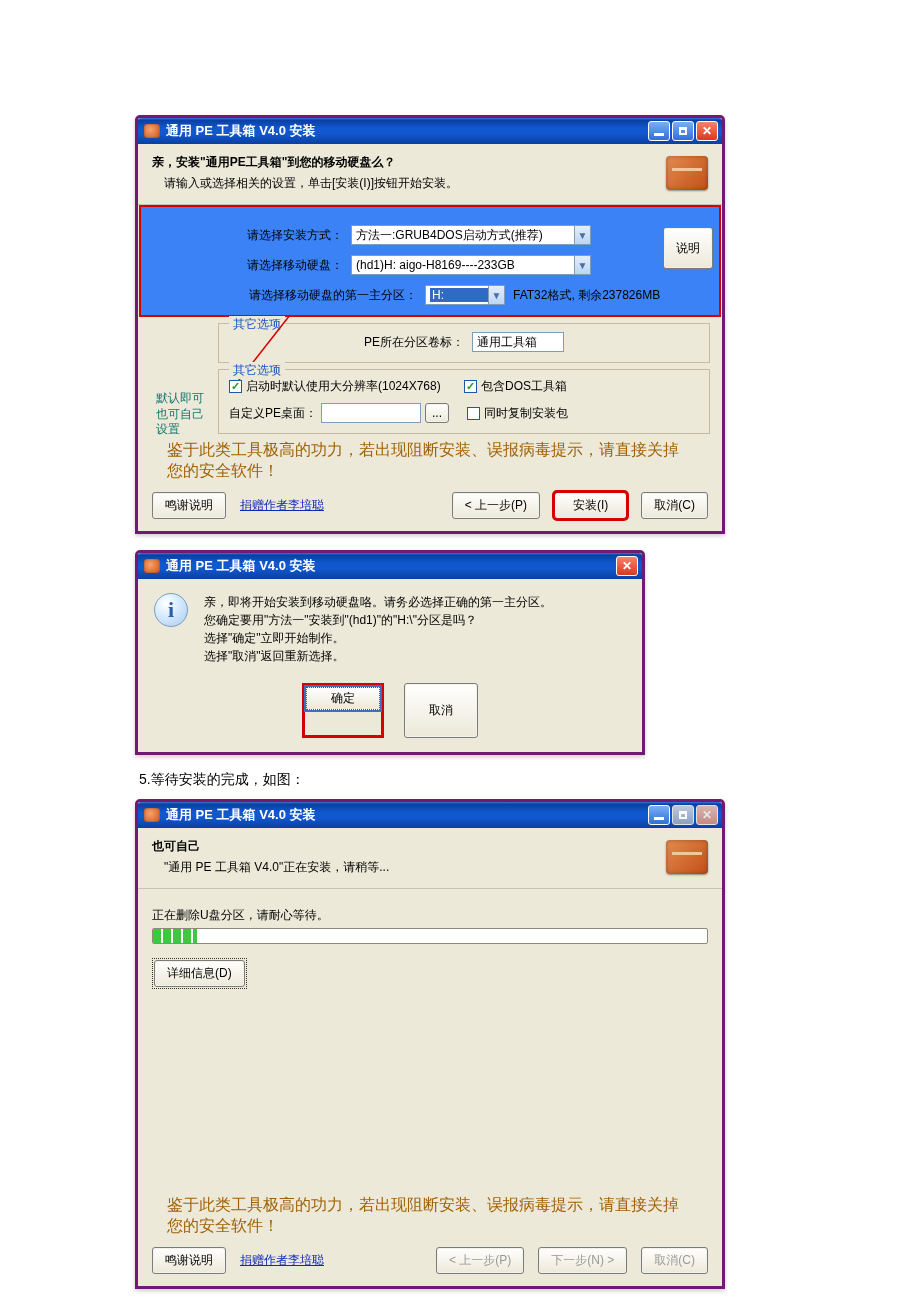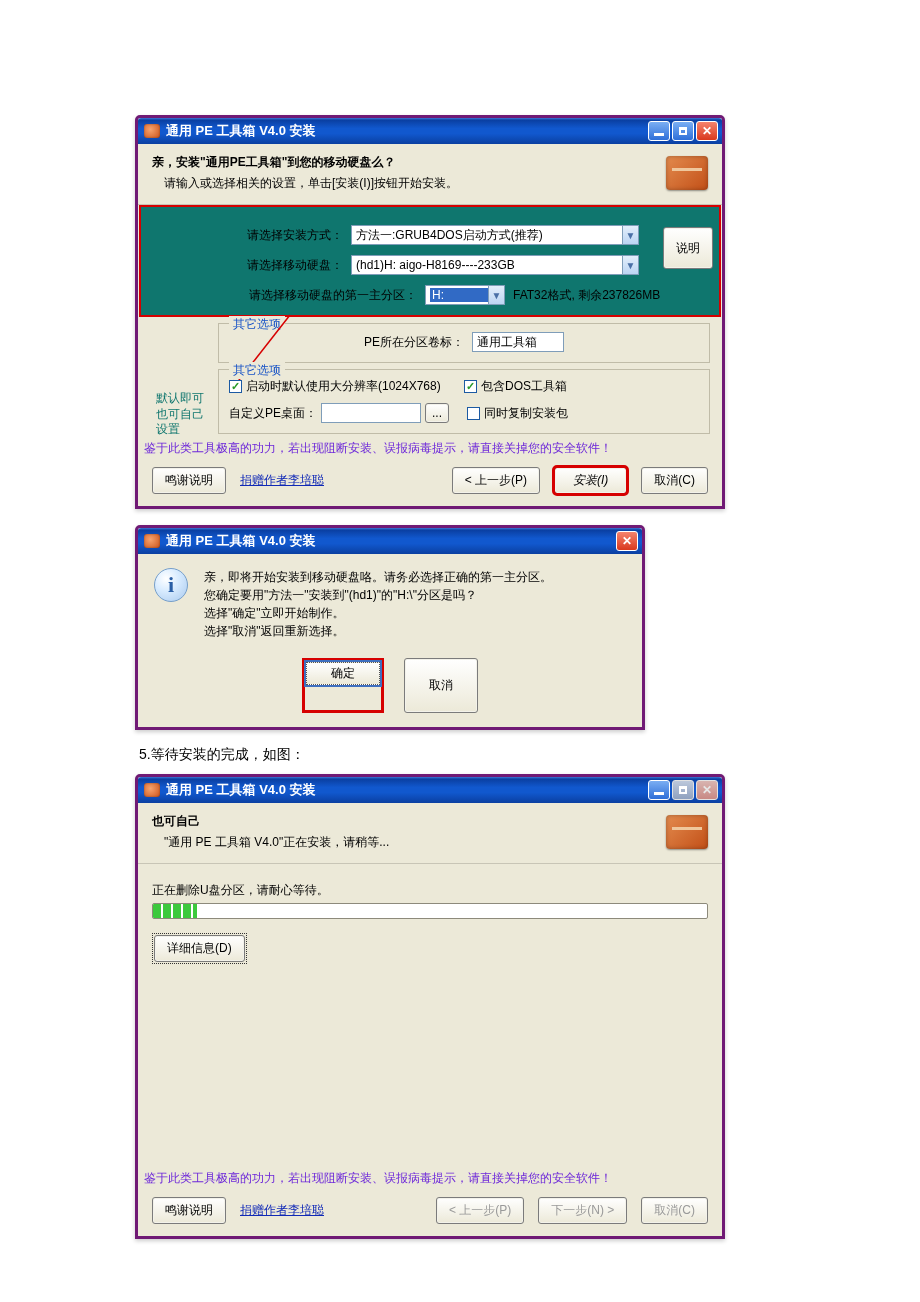--- a/index.html
+++ b/index.html
@@ -88,30 +88,30 @@
     position:relative;
   }
   .box-icon::after{
     content:"";position:absolute;left:6px;right:6px;top:12px;height:3px;background:#efc79c;
   }
   .w1-body { padding: 0; }
   .red-frame {
     border: 2px solid #d60000;
     margin: 0 1px 0 1px;
     padding: 18px 6px 10px 10px;
-    background:#0f766e;
+    background:#3b82f6;
   }
   .row { display:flex; align-items:center; margin-bottom:10px; }
   .row .lbl { width: 200px; text-align:right; padding-right:8px; font-size:12px;}
   .combo {
     display:flex;align-items:center;
     border:1px solid #7f9db9; background:#fff; height:20px;
     font-size:12px;
     padding-left:4px;
-    width: 288px;
+    width: 240px;
   }
   .combo .val { flex:1; white-space:nowrap; overflow:hidden; }
   .combo .val.sel { background:#316ac5; color:#fff; padding:0 2px; }
   .combo .caret {
     width:16px;height:18px;background:linear-gradient(to bottom,#e3eefb,#bcd5f3);
     border-left:1px solid #7f9db9;
     display:flex;align-items:center;justify-content:center;
     color:#4a6fa6;font-size:10px;
   }
   .combo.sm { width: 80px; }
@@ -143,21 +143,21 @@
     width:13px;height:13px;border:1px solid #1c5aa3;background:#fff;
     margin-right:4px;display:flex;align-items:center;justify-content:center;
     color:#299a29;font-weight:bold;font-size:11px;line-height:1;
   }
   .anno {
     position:absolute;
     color:#0f766e; font-size:12px; line-height:1.3;
     left: 18px;
   }
   .arrow-svg { position:absolute; pointer-events:none;}
-  .warn-text { color:#6d28d9; font-size:12px; margin: 6px 6px; }
+  .warn-text { color:#a16207; font-size:16px; margin: 6px 29px; }
   .footer-row {
     display:flex; align-items:center; padding: 4px 14px 12px 14px; gap:14px;
   }
   .link { color:#1029b6; text-decoration:underline; font-size:12px;}
   .red-outline { outline:3px solid #d60000; outline-offset:-1px;}
   .footer-spacer{flex:1;}
   
   .w2 { width: 510px; }
   .w2 .body { padding: 14px 16px 14px 16px; }
   .msg-row { display:flex; gap: 16px; }
@@ -295,21 +295,21 @@
         </div>
       </div>
 
       <div class="warn-text">鉴于此类工具极高的功力，若出现阻断安装、误报病毒提示，请直接关掉您的安全软件！</div>
 
       <div class="footer-row">
         <button class="btn-xp">鸣谢说明</button>
         <a class="link" href="#">捐赠作者李培聪</a>
         <div class="footer-spacer"></div>
         <button class="btn-xp">&lt; 上一步(P)</button>
-        <button class="btn-xp red-outline" style="padding:4px 18px;font-weight:normal;font-style:italic;">安装(I)</button>
+        <button class="btn-xp red-outline" style="padding:4px 18px;font-weight:normal;">安装(I)</button>
         <button class="btn-xp">取消(C)</button>
       </div>
     </div>
   </div>
 
   <div class="window w2">
     <div class="titlebar">
       <div class="title-icon"></div>
       <span>通用 PE 工具箱 V4.0 安装</span>
       <div class="spacer"></div>

